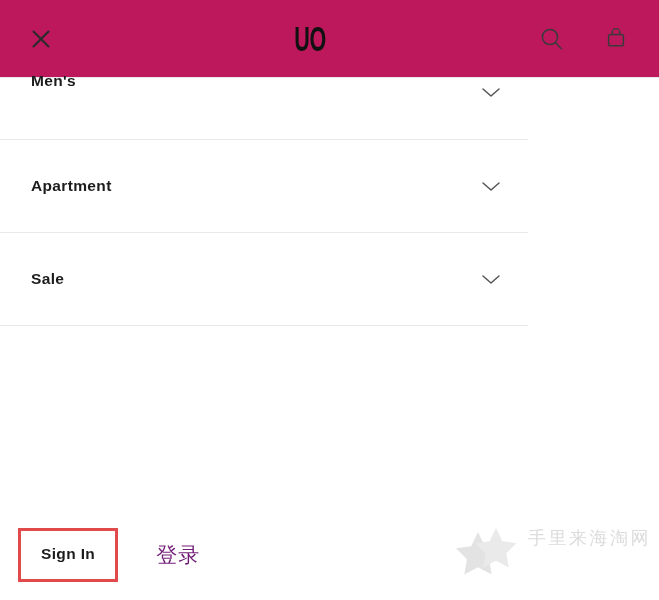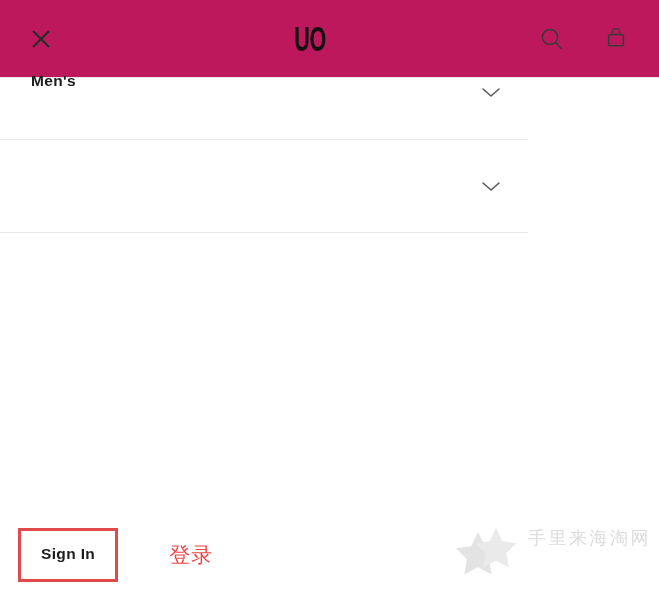--- a/index.html
+++ b/index.html
@@ -139,44 +139,43 @@
     height: 90px;
     display: flex;
     align-items: center;
     background: #ffffff;
   }
   .signin-wrap {
     position: relative;
     margin-left: 18px;
     display: flex;
     align-items: center;
-    gap: 36px;
   }
   .signin-box {
     border: 3px solid #e04a4a;
     padding: 14px 20px 16px 20px;
     box-sizing: border-box;
     min-width: 94px;
     display: flex;
     align-items: center;
     justify-content: center;
   }
   .signin-label {
     font-size: 15.5px;
     font-weight: 700;
     color: #1c1c1c;
     letter-spacing: 0.35px;
     white-space: nowrap;
     user-select: none;
     cursor: pointer;
   }
   .signin-cn {
-    margin-left: 15px;
+    margin-left: 38px;
     font-size: 21px;
-    color: #ef4444;
+    color: #701a75;
     font-family: "DejaVu Sans", sans-serif;
     letter-spacing: 1px;
     user-select: none;
   }
 
   
   .watermark {
     position: absolute;
     right: 8px;
     bottom: 16px;
@@ -237,29 +236,38 @@
   <div class="menu-row clipped">
     <span class="menu-label">Men's</span>
     <span class="chev">
       <svg width="20" height="11" viewBox="0 0 20 11">
           <polyline points="2,2 10,9 18,2" fill="none" stroke="#555555" stroke-width="1.5" stroke-linecap="round" stroke-linejoin="round"></polyline>
         </svg>
     </span>
   </div>
 
   <div class="menu-row">
+    <span class="menu-label">Apartment</span>
     <span class="chev">
       <svg width="20" height="11" viewBox="0 0 20 11">
           <polyline points="2,2 10,9 18,2" fill="none" stroke="#555555" stroke-width="1.5" stroke-linecap="round" stroke-linejoin="round"></polyline>
         </svg>
     </span>
   </div>
 
 
 
+  <div class="menu-row">
+    <span class="menu-label">Sale</span>
+    <span class="chev">
+      <svg width="20" height="11" viewBox="0 0 20 11">
+          <polyline points="2,2 10,9 18,2" fill="none" stroke="#555555" stroke-width="1.5" stroke-linecap="round" stroke-linejoin="round"></polyline>
+        </svg>
+    </span>
+  </div>
 </div>
 
 <div class="account-bar">
   <div class="signin-wrap">
     <div class="signin-box">
       <span class="signin-label">Sign In</span>
     </div>
     <span class="signin-cn">登录</span>
   </div>
 </div>

